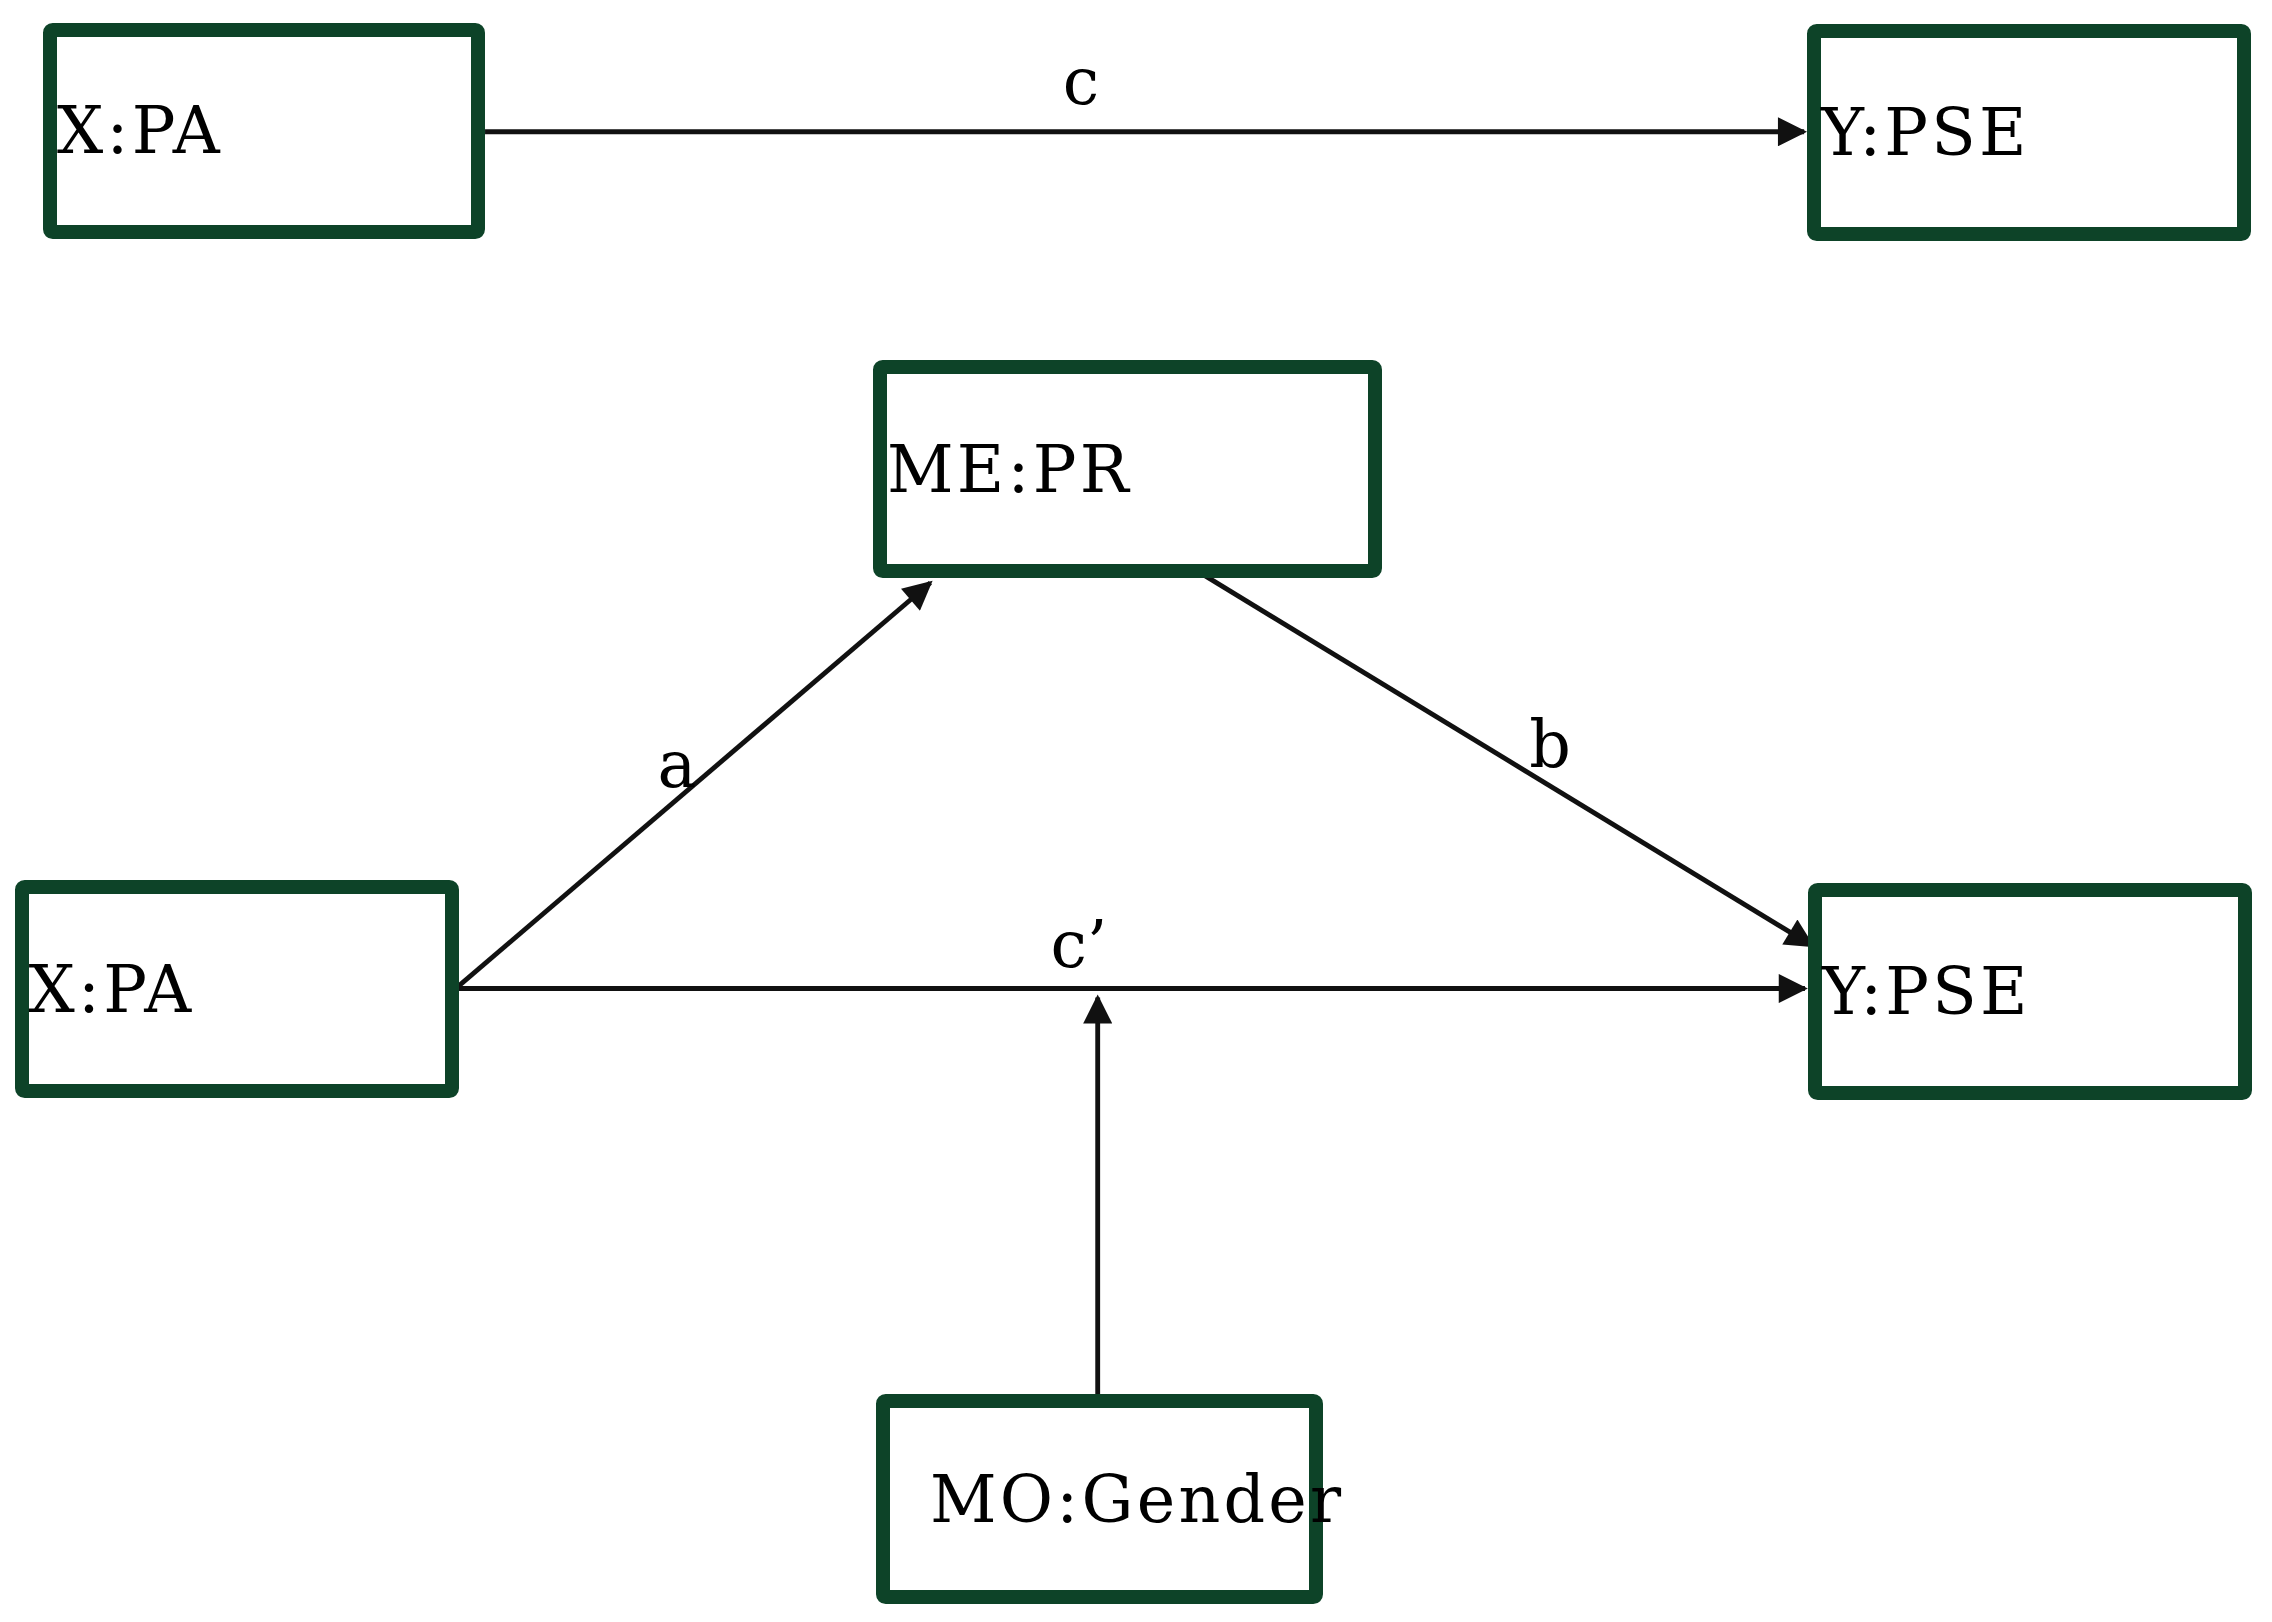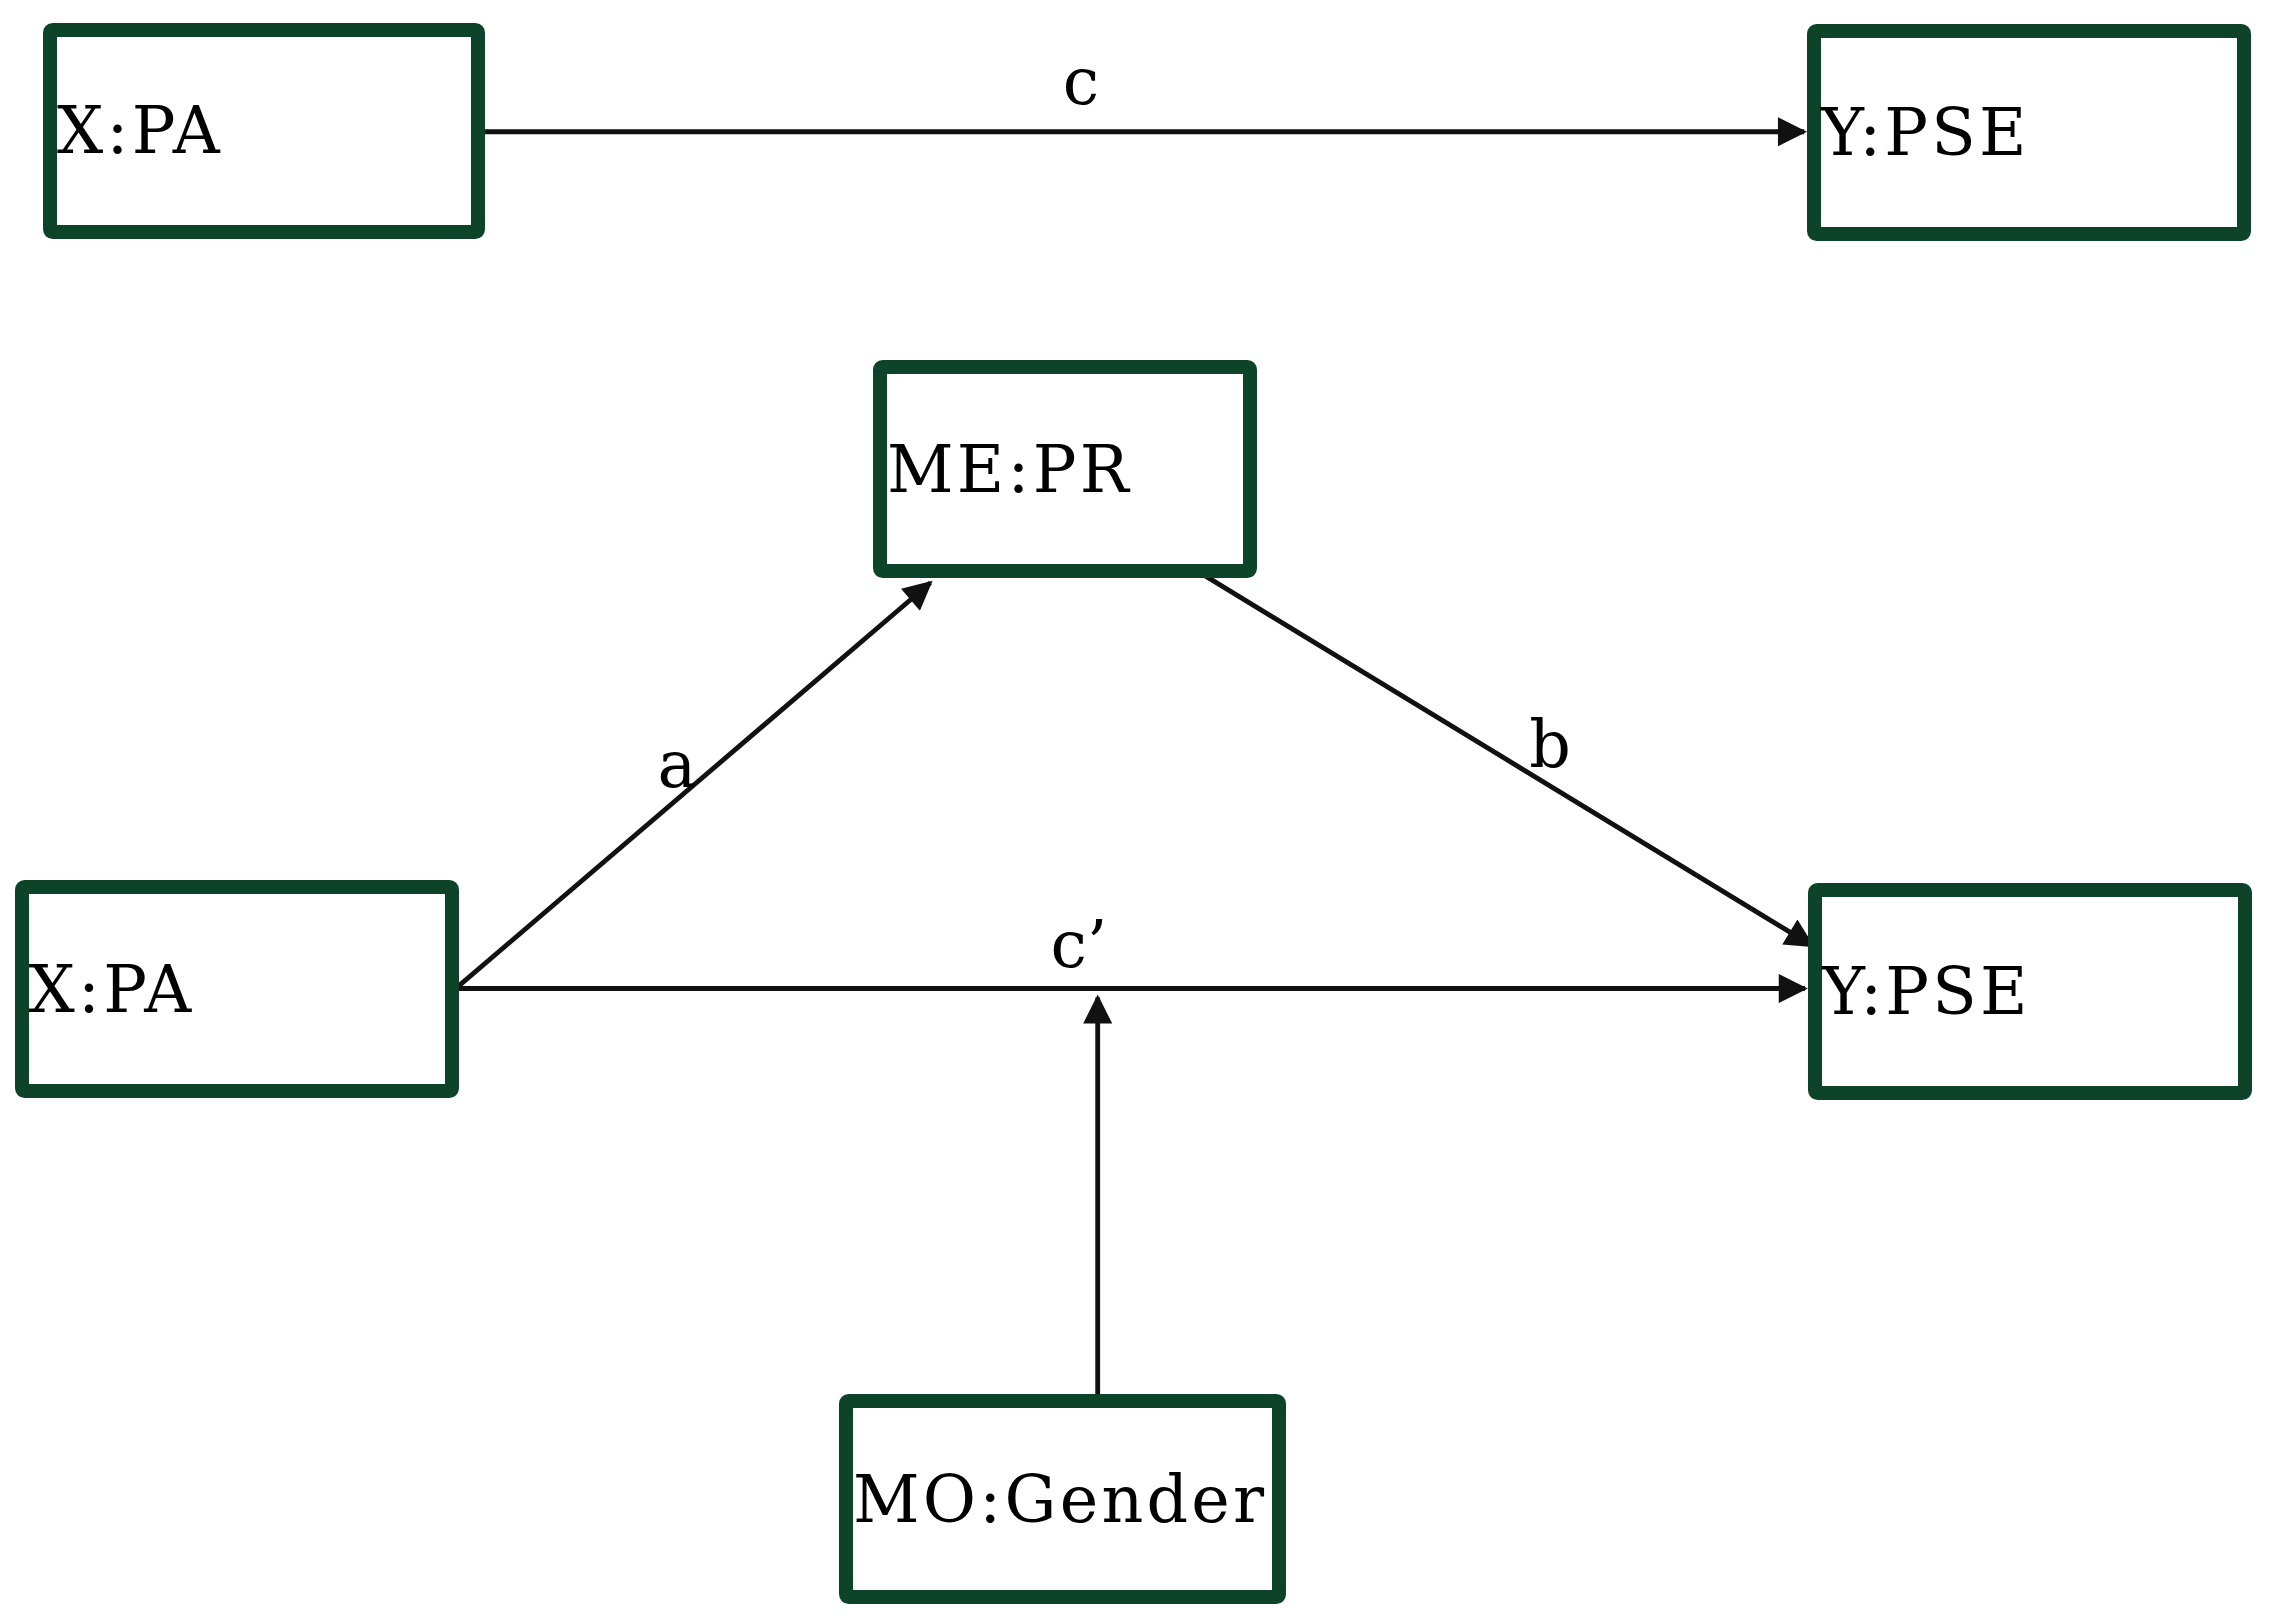--- a/index.html
+++ b/index.html
@@ -51,24 +51,24 @@
     position:absolute;
     transform:translate(-50%,-50%);
     font-size:65px;
     color:var(--text);
     white-space:nowrap;
     line-height:1;
   }
   
   .node-x-top      {left:43px;   top:22.6px;   width:442px; height:216px;}
   .node-y-top      {left:1807px; top:24px;   width:444px; height:217px;}
-  .node-mediator   {left:873px; top:360px;  width:384px; height:218px;}
+  .node-mediator   {left:873px; top:360px;  width:509px; height:218px;}
   .node-x-bottom   {left:14.5px;   top:880px; width:444px; height:218px;}
   .node-y-bottom   {left:1808px; top:883px; width:444px; height:217px;}
-  .node-moderator  {left:839px; top:1394px; width:447px; height:210px;}
+  .node-moderator  {left:876px; top:1394px; width:447px; height:210px;padding-left:40px;}
   
   .label-c        {left:1081px; top:81px;}
   .label-a        {left:677px;  top:764px;}
   .label-b        {left:1550px; top:744px;}
   .label-c-prime  {left:1079px; top:944px;}
 </style>
 </head>
 <body>
 
 <div class="canvas">

